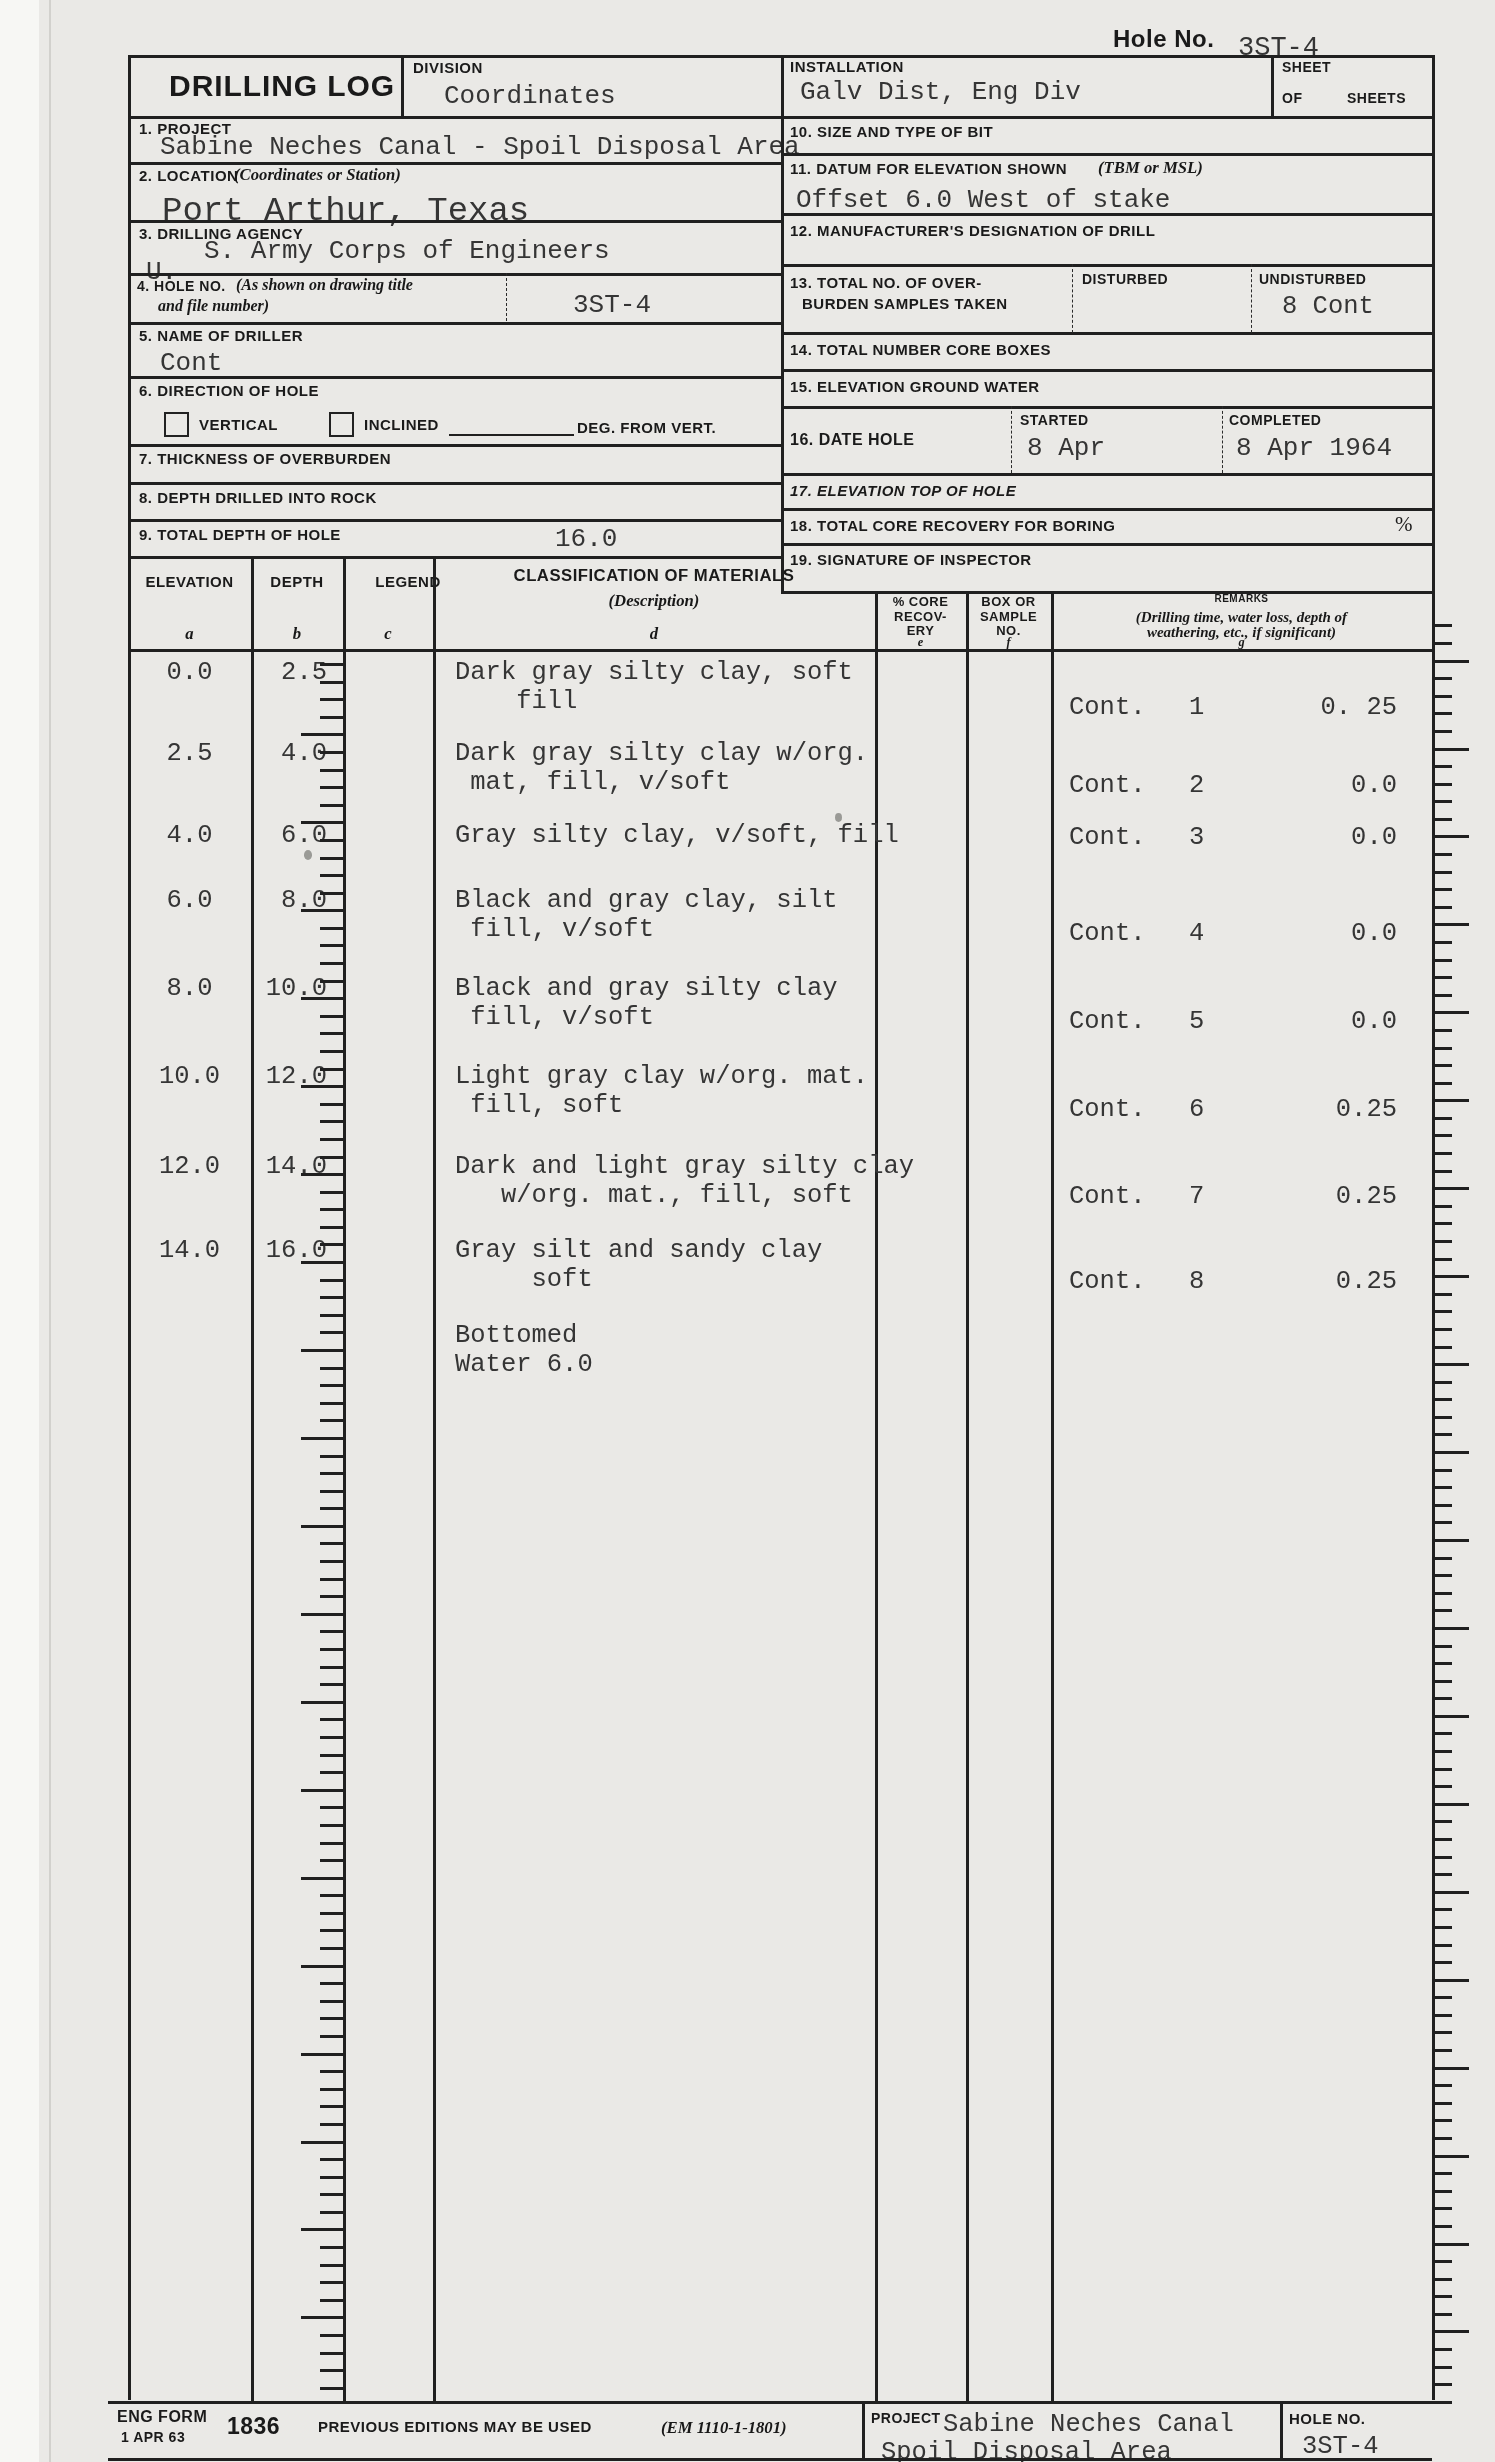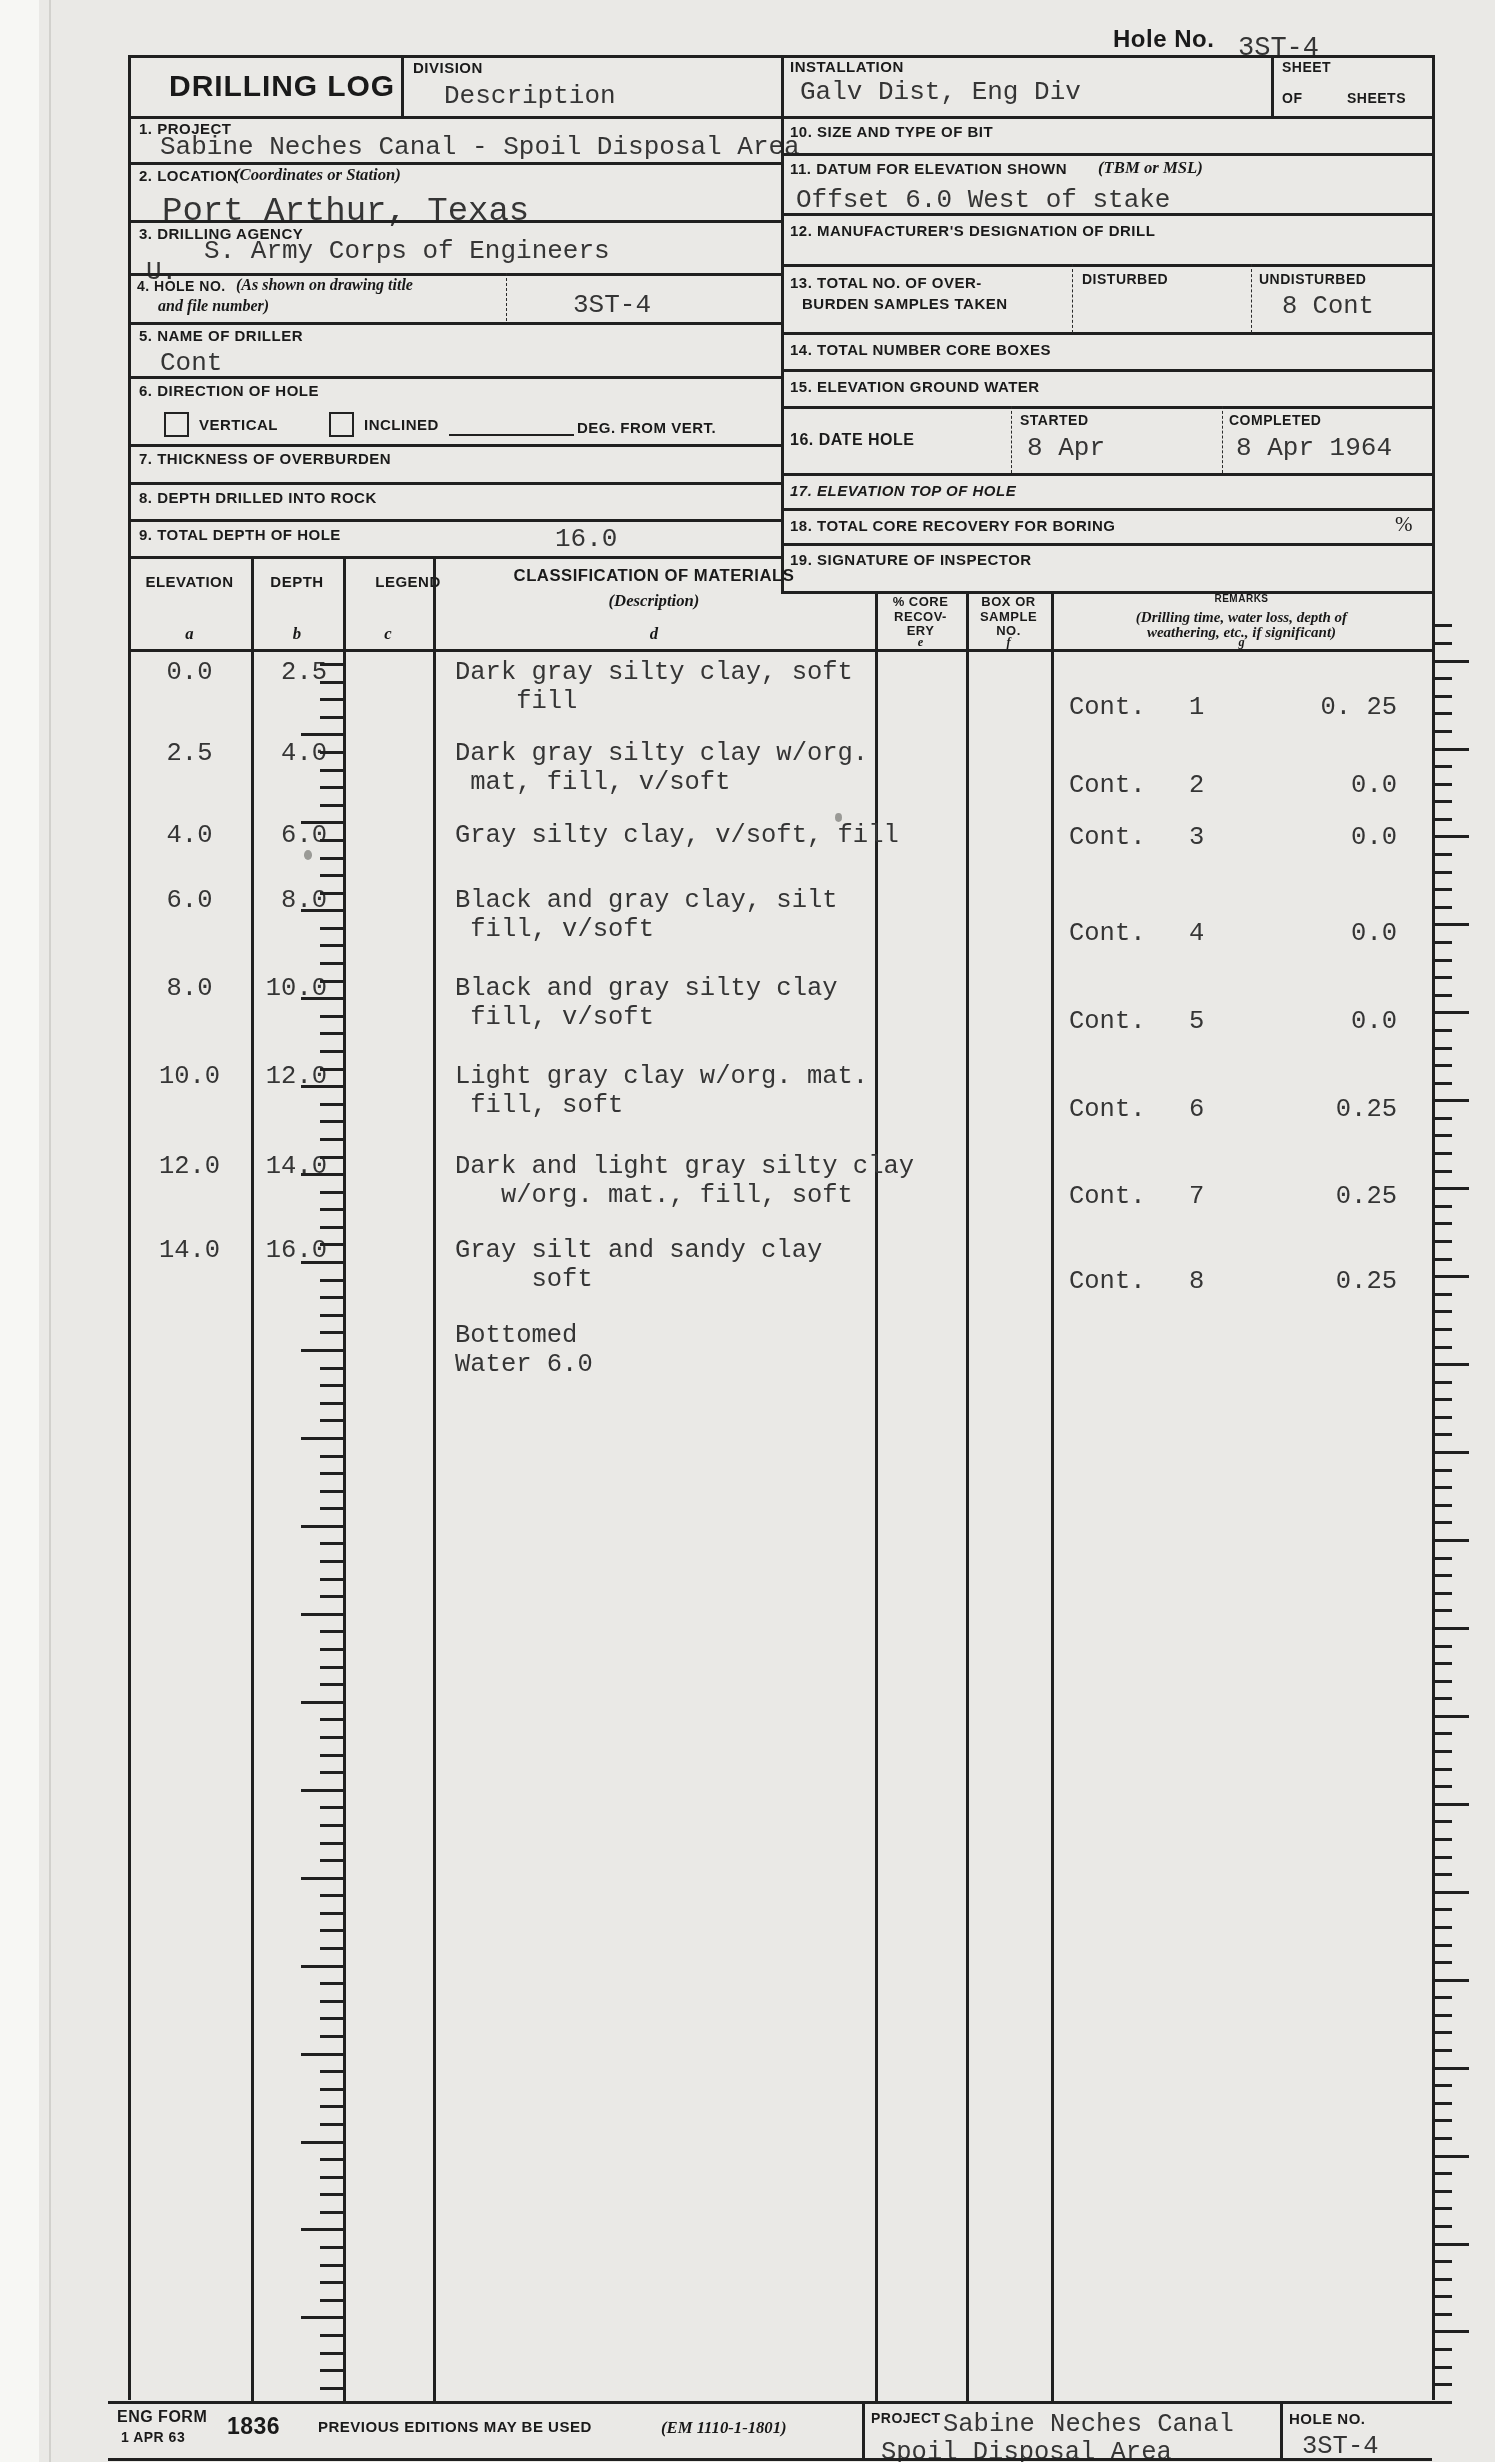--- a/index.html
+++ b/index.html
@@ -25,21 +25,21 @@
 
 <div class="page" style="background: rgb(234, 233, 230);">
   <div class="edge-strip"></div>
   <div class="edge-line"></div>
 
   <span class="t lbl" style="left:1113px;top:24.6px;font-size:24px;">Hole No.</span>
   <span class="t mono" style="left:1238px;top:33px;font-size:27px;">3ST-4</span>
 
   <span class="t lbl ctr" style="left:128px;top:69px;width:308px;font-size:30px;letter-spacing:0.9px;">DRILLING LOG</span>
   <span class="t lbl" style="left:413px;top:59px;font-size:15px;">DIVISION</span>
-  <span class="t mono" style="left:444px;top:81px;font-size:26px;">Description</span>
+  <span class="t mono" style="left:444px;top:81px;font-size:26px;">Coordinates</span>
   <span class="t lbl" style="left:790px;top:58px;font-size:15px;">INSTALLATION</span>
   <span class="t mono" style="left:800px;top:77px;font-size:26px;">Galv Dist, Eng Div</span>
   <span class="t lbl" style="left:1282px;top:59px;font-size:14px;">SHEET</span>
   <span class="t lbl" style="left:1282px;top:90px;font-size:14px;">OF</span>
   <span class="t lbl" style="left:1347px;top:90px;font-size:14px;">SHEETS</span>
 
   <span class="t lbl" style="left:139px;top:120px;font-size:15px;">1. PROJECT</span>
   <span class="t mono" style="left:160px;top:132px;font-size:26px;">Sabine Neches Canal - Spoil Disposal Area</span>
 
   <span class="t lbl" style="left:139px;top:167px;font-size:15px;">2. LOCATION</span>

